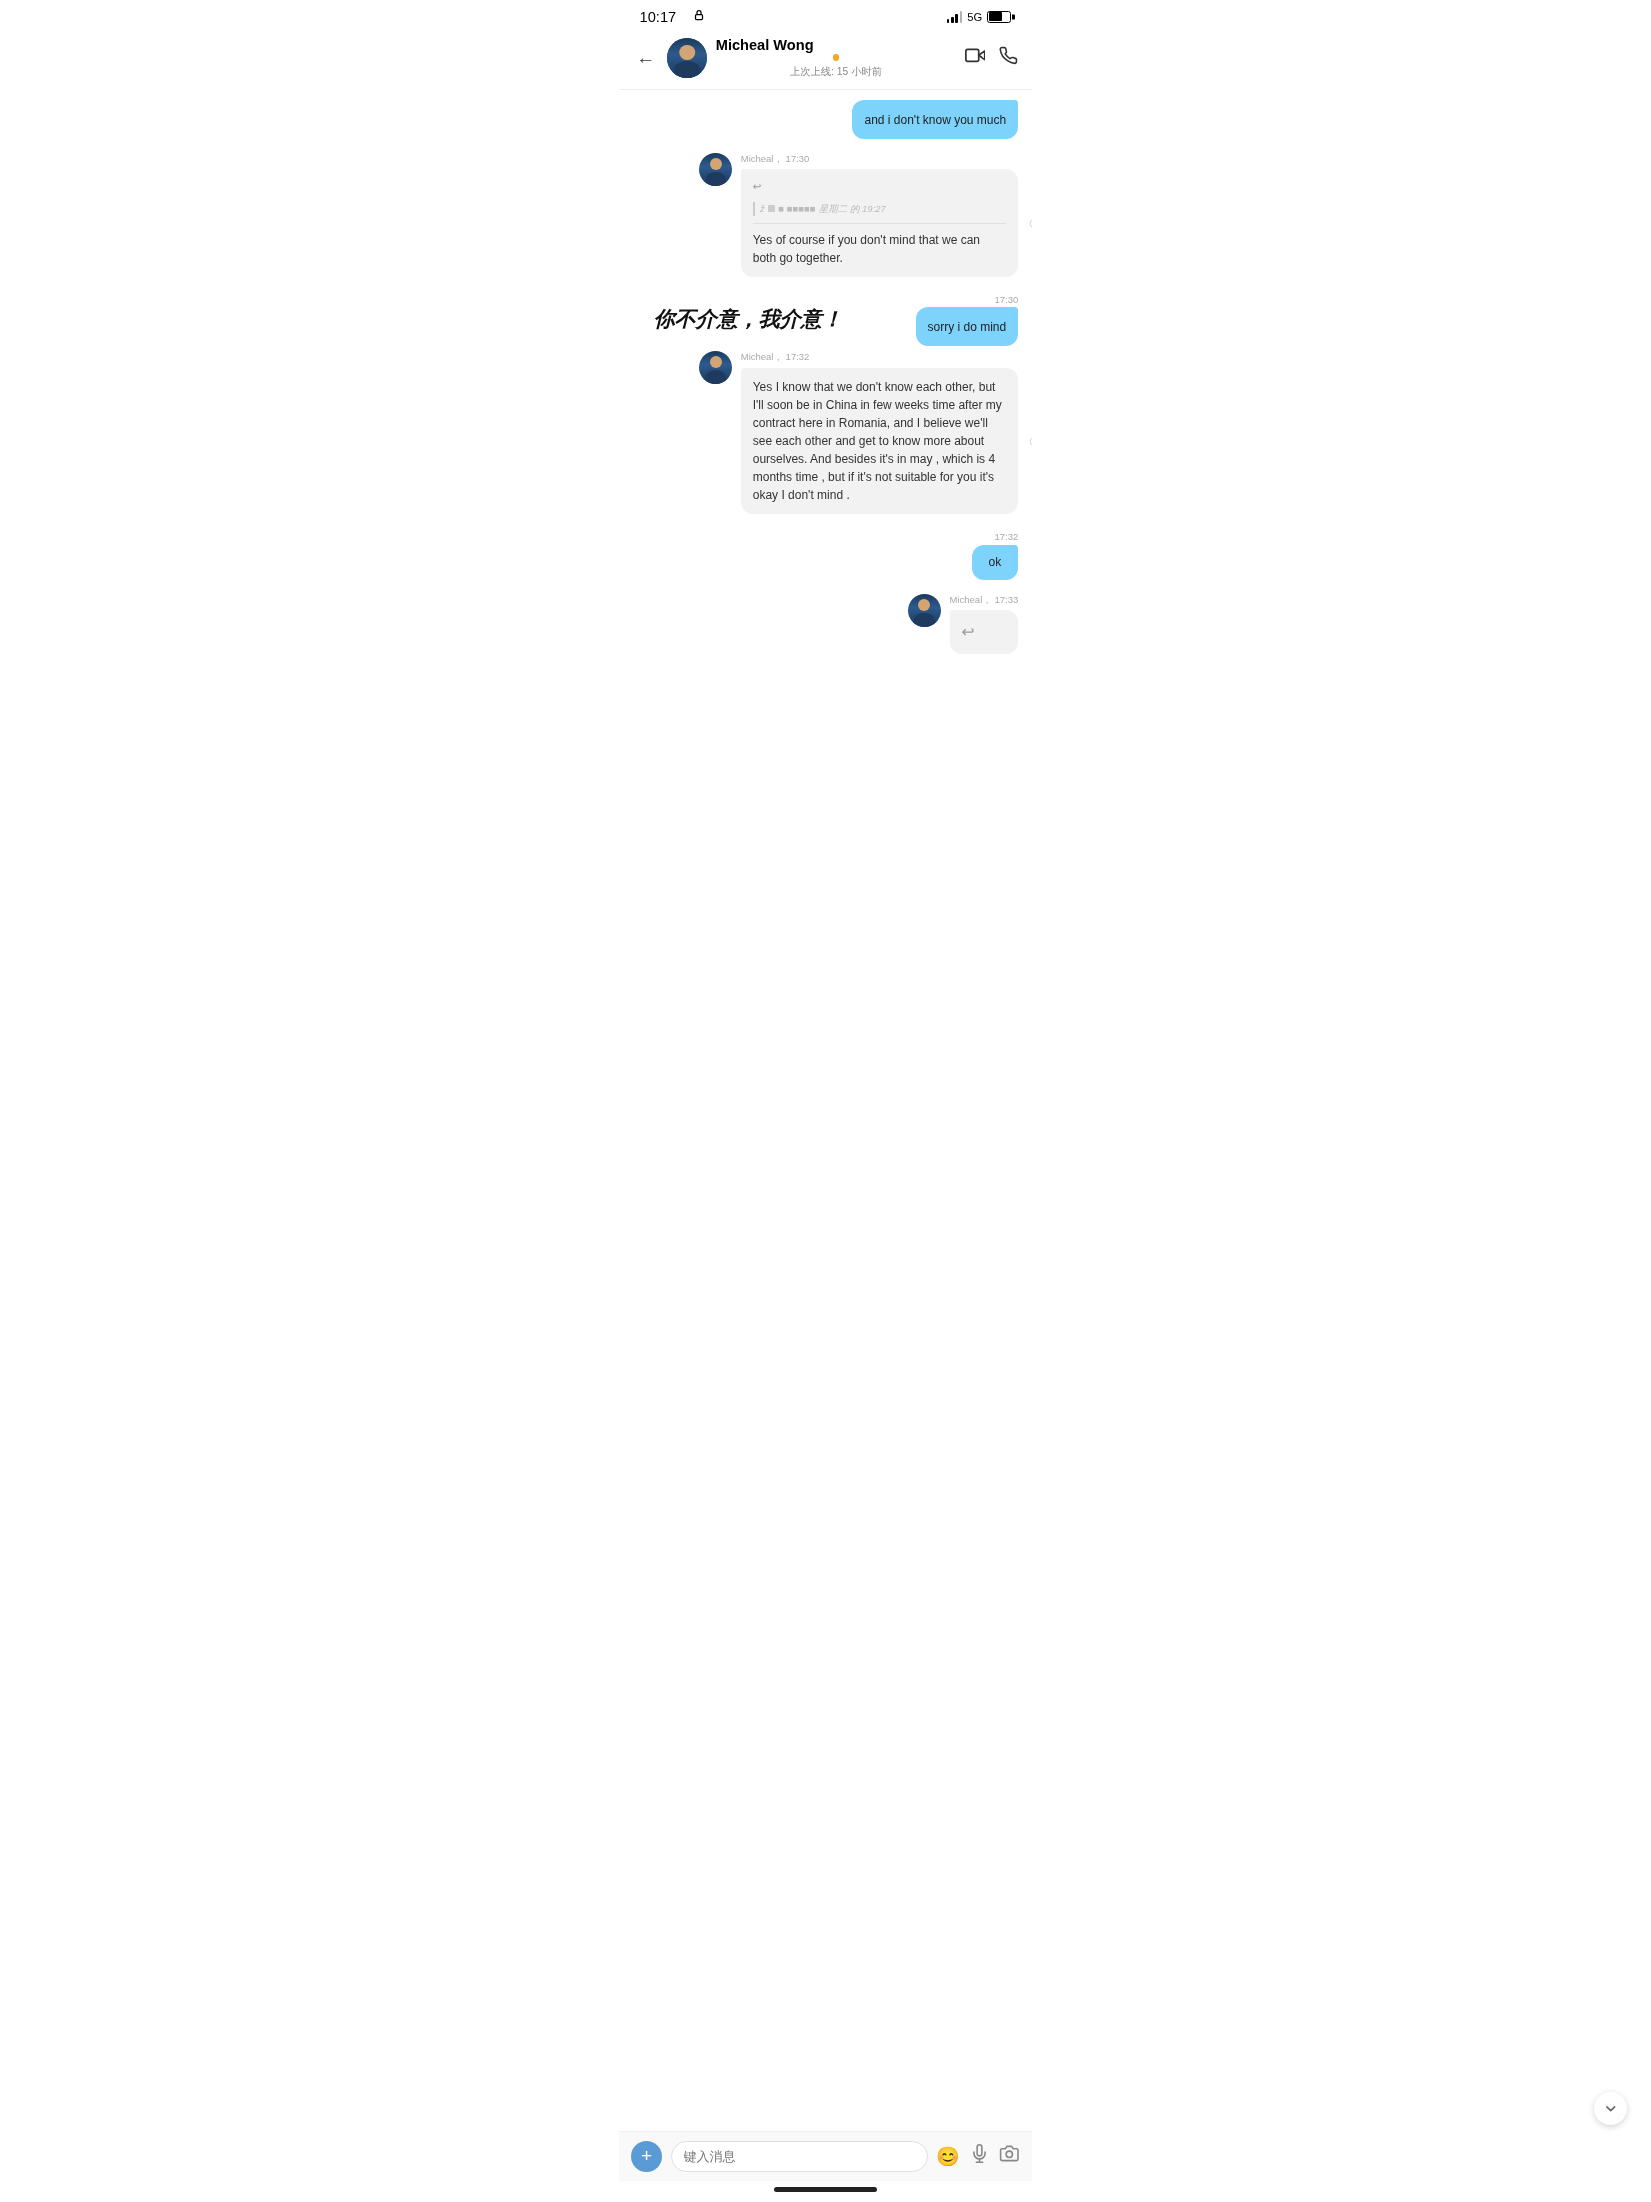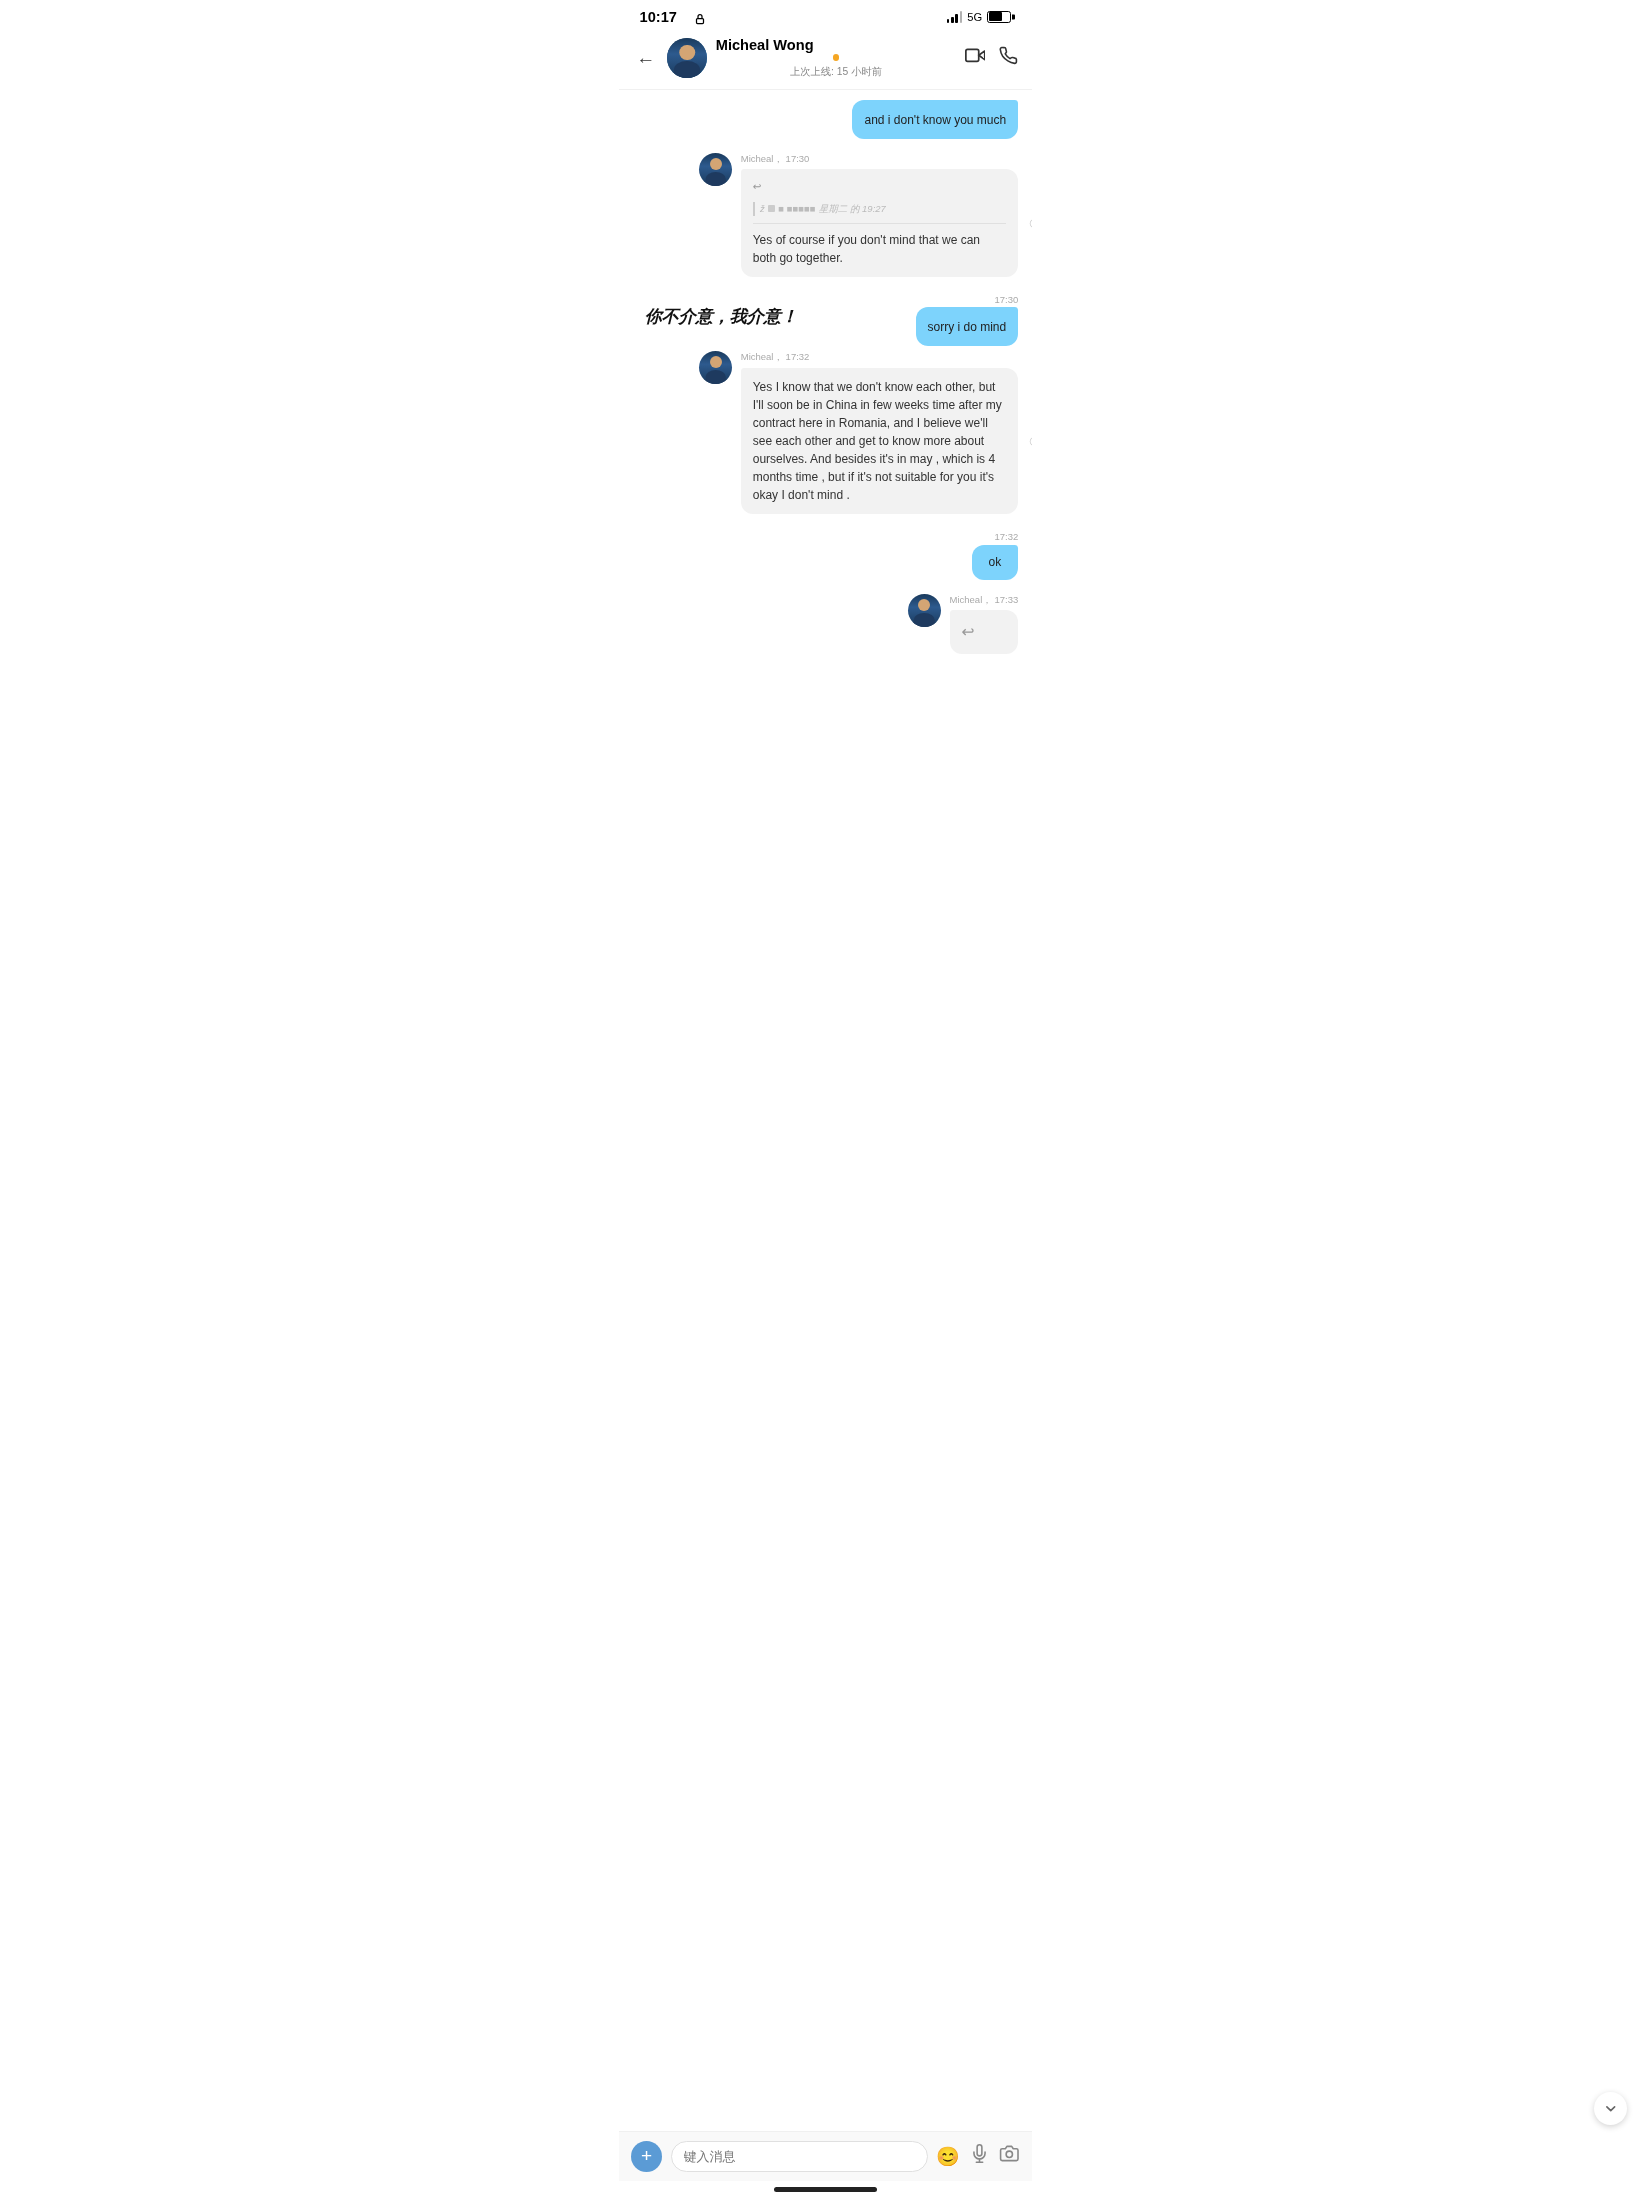--- a/index.html
+++ b/index.html
@@ -19,23 +19,23 @@
     .status-bar {
       display: flex;
       justify-content: space-between;
       align-items: center;
       padding: 8.6px 20.6px 5.2px;
       font-size: 13px;
       font-weight: 600;
     }
     .status-time {
       font-size: 14.6px;
-      font-weight: 700;
-      display: flex;
-      align-items: flex-end;
+      font-weight: 400;
+      display: flex;
+      align-items: flex-start;
       gap: 17px;
     }
     .status-right {
       display: flex;
       align-items: center;
       gap: 5.2px;
       font-size: 11.2px;
       font-weight: 500;
     }
     .signal-bars {
@@ -455,21 +455,21 @@
         </div>
         <hr class="divider-line">
         <span>Yes of course if you don't mind that we can both go together.</span>
         <span class="emoji-btn">☺</span>
       </div>
     </div>
   </div>
 
   <div class="messages-section">
 
-    <div class="overlay-text" style="top:13.8px;left:12px;font-size:17px;font-weight:900;font-style:italic;color:#111;">你不介意，我介意！</div>
+    <div class="overlay-text" style="top:13.8px;left:21px;font-size:21px;font-weight:900;font-style:italic;color:#111;">你不介意，我介意！</div>
 
     <div style="text-align:right;margin-bottom:1.7px;">
       <span style="font-size:9.5px;color:#aaa;">17:30</span>
     </div>
 
     <div class="message-row outgoing" style="margin-bottom:5.2px;">
       <div class="msg-content">
         <div class="msg-bubble outgoing-bubble">
           <span>sorry i do mind</span>
         </div>

